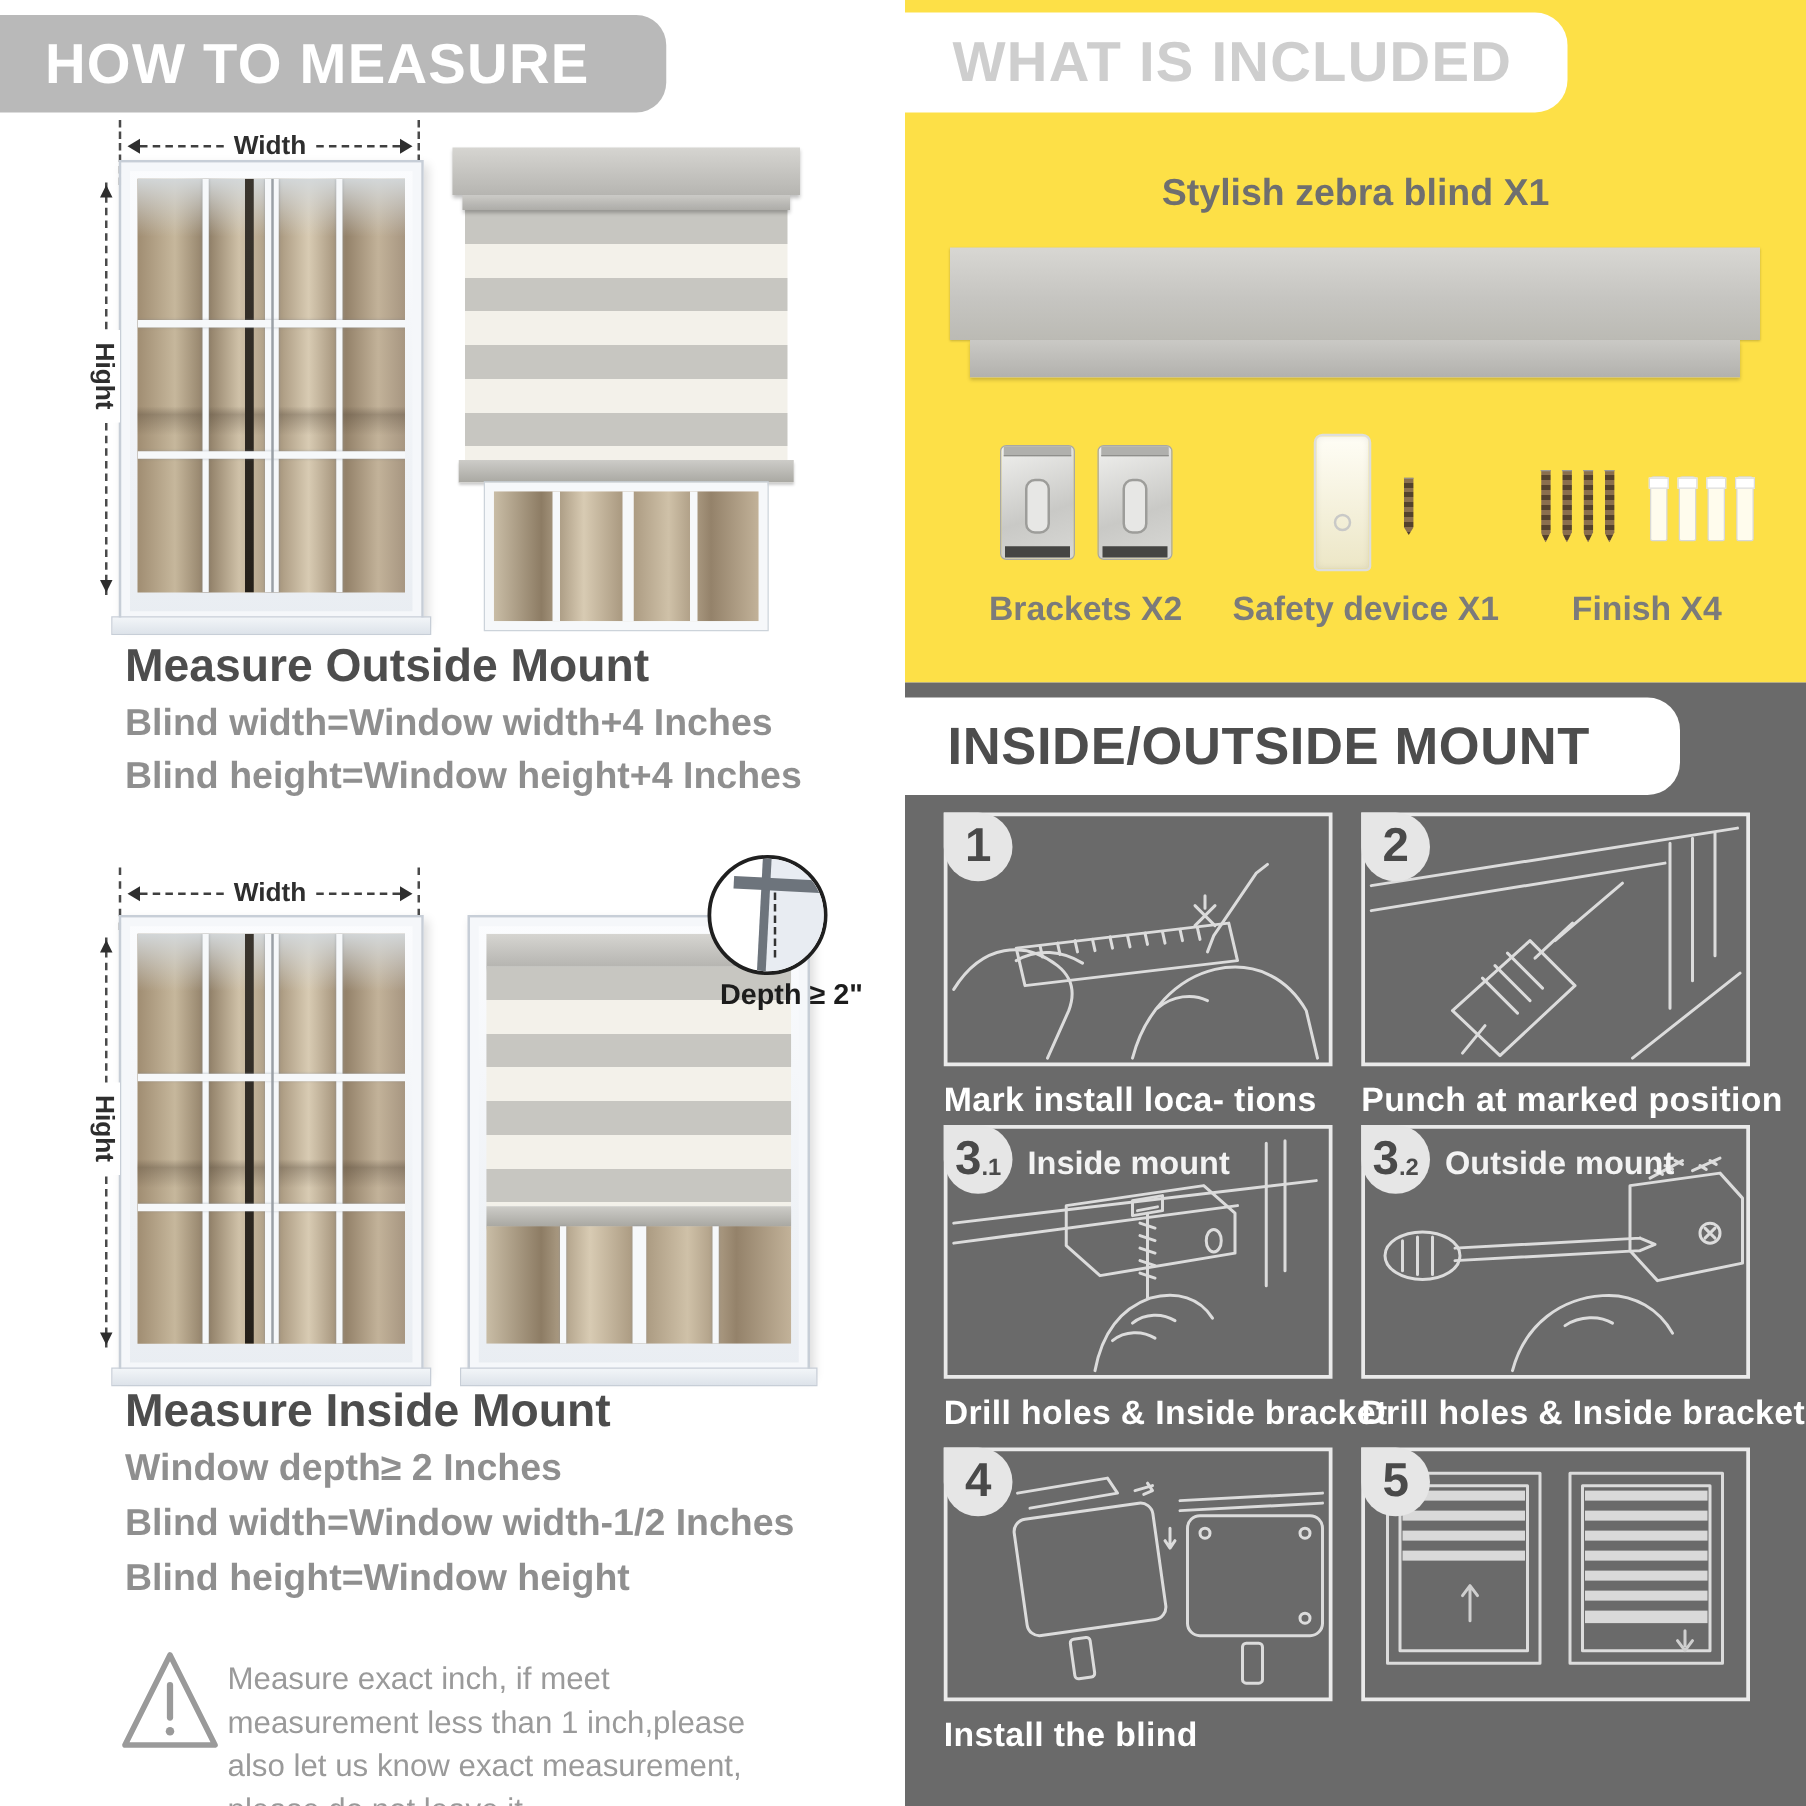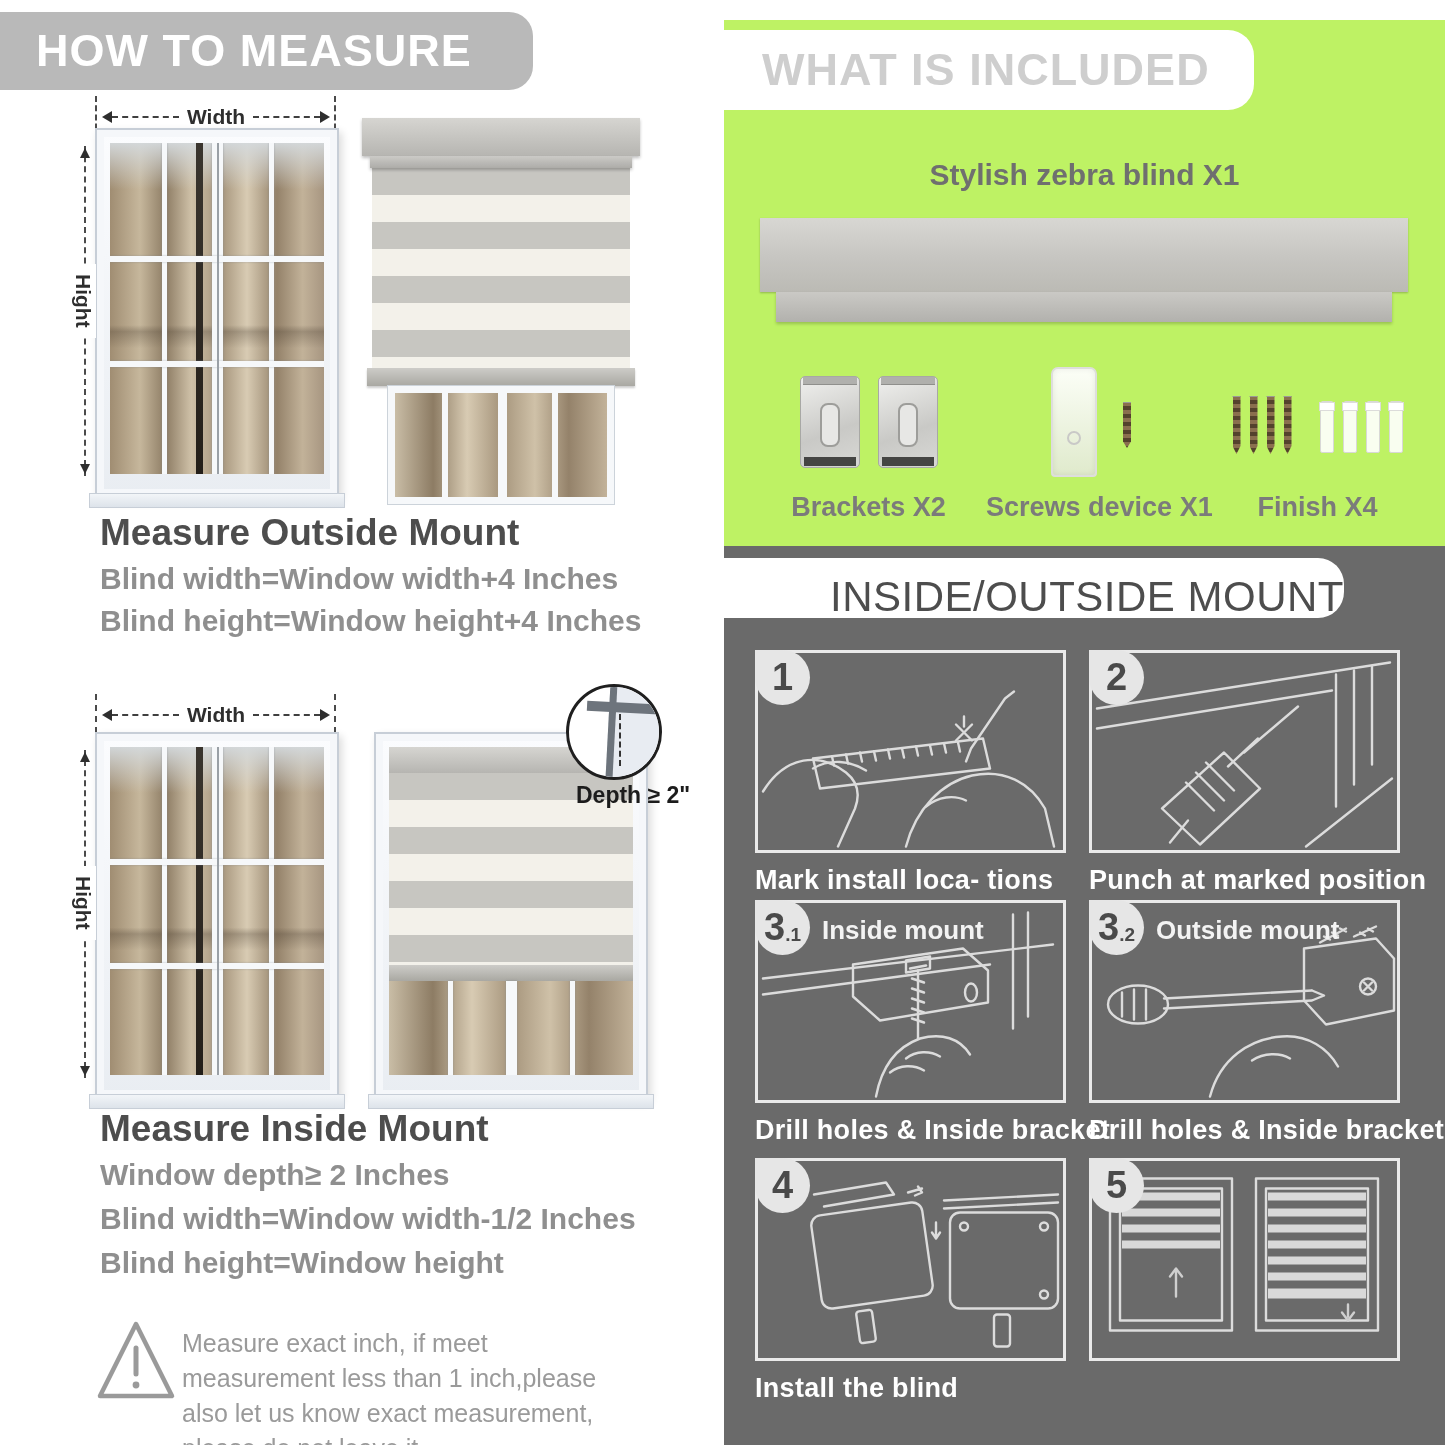--- a/index.html
+++ b/index.html
@@ -55,21 +55,21 @@
              background:#e8ecf2;border-left:7px solid #6d747c;border-bottom:0;transform:rotate(3deg);}
   .mag .wall2{position:absolute;right:-12px;top:16px;left:18px;height:10px;background:#6d747c;transform:rotate(3deg);}
   .mag .dashv{position:absolute;left:56%;top:30%;height:58%;border-left:2px dashed #333;}
   .depth-label{font-size:23px;font-weight:bold;color:#1c1c1c;}
 
   .h2{font-size:37px;font-weight:bold;color:#4d4d4d;white-space:nowrap;}
   .rule{font-size:30px;font-weight:bold;color:#8f8f8f;white-space:nowrap;}
   .note-text{font-size:25px;color:#9a9a9a;line-height:35px;}
 
   
-  .inc{left:724px;top:0;width:721px;height:546px;background:#bef264;margin-top:20px;}
+  .inc{left:724px;top:0;width:721px;height:546px;background:#fde047;}
   .hdr-inc{position:absolute;left:0;top:10px;width:492px;height:80px;background:#fff;
            border-radius:0 26px 26px 0;color:#cecece;font-size:45px;font-weight:bold;
            line-height:80px;padding-left:38px;letter-spacing:1px;}
   .blind-label{position:absolute;left:0;top:138px;width:100%;text-align:center;
                font-size:30px;font-weight:bold;color:#6f6f6f;}
   .cassette-big{position:absolute;left:36px;top:198px;width:648px;height:74px;
     background:linear-gradient(180deg,#d8d7d3 0%,#c6c5c1 55%,#bbbab4 100%);
     box-shadow:0 1px 2px rgba(0,0,0,.25);}
   .cassette-lip{position:absolute;left:52px;top:272px;width:616px;height:30px;
     background:linear-gradient(180deg,#cac9c5,#b2b1ad);box-shadow:0 2px 3px rgba(0,0,0,.2);}
@@ -96,23 +96,23 @@
     clip-path:polygon(0 0,100% 0,100% 86%,50% 100%,0 86%);}
   .screw::before{content:'';position:absolute;left:-3px;top:-5px;width:14px;height:6px;background:#9a9a96;}
   .screw.sm{height:46px;}
   .anchor{width:12px;height:50px;background:rgba(255,255,255,.9);border:1px solid #d8d8d6;
     border-radius:3px 3px 2px 2px;position:relative;margin-top:10px;}
   .anchor::before{content:'';position:absolute;left:-2px;top:0;width:14px;height:7px;
     background:#fff;border:1px solid #dcdcda;}
 
   
   .mount{left:724px;top:546px;width:721px;height:899px;background:#6a6a6a;}
-  .hdr-mount{position:absolute;left:0;top:12px;width:586px;height:60px;background:#fff;
-             border-radius:0 26px 26px 0;color:#4d4d4d;font-size:42px;font-weight:normal;
-             line-height:78px;padding-left:34px;letter-spacing:.5px;text-align:right;}
+  .hdr-mount{position:absolute;left:0;top:12px;width:586px;height:78px;background:#fff;
+             border-radius:0 26px 26px 0;color:#4d4d4d;font-size:42px;font-weight:bold;
+             line-height:78px;padding-left:34px;letter-spacing:.5px;}
   .step{position:absolute;width:311px;}
   .panel{position:relative;height:197px;border:3px solid #eaeaea;}
   .panel svg{position:absolute;left:0;top:0;width:100%;height:100%;}
   .badge{position:absolute;top:-3px;left:-3px;width:55px;height:55px;background:#e6e6e6;
          border-radius:50%;border-top-left-radius:0;display:flex;align-items:center;
          justify-content:center;color:#4a4a4a;font-weight:bold;font-size:38px;z-index:4;}
   .badge .sub{font-size:19px;align-self:flex-end;margin-bottom:9px;}
   .ptitle{position:absolute;top:12px;left:64px;color:#f3f3f3;font-size:26px;font-weight:bold;z-index:4;white-space:nowrap;}
   .caption{margin-top:12px;color:#fff;font-size:27px;font-weight:bold;letter-spacing:.3px;white-space:nowrap;}
 
@@ -244,21 +244,21 @@
           </div>
       </div>
       <div class="item-label">Brackets X2</div>
     </div>
 
     <div class="item" style="left:262px;width:210px;">
       <div class="icon-row" style="gap:26px;">
         <div class="safety"></div>
         <div class="screw sm"></div>
       </div>
-      <div class="item-label">Screws device X1</div>
+      <div class="item-label">Safety device X1</div>
     </div>
 
     <div class="item" style="left:486px;width:215px;">
       <div class="icon-row" style="gap:9px;">
         <div class="screw"></div>
         <div class="screw"></div>
         <div class="screw"></div>
         <div class="screw"></div>
         <div style="width:10px;"></div>
         <div class="anchor"></div>

